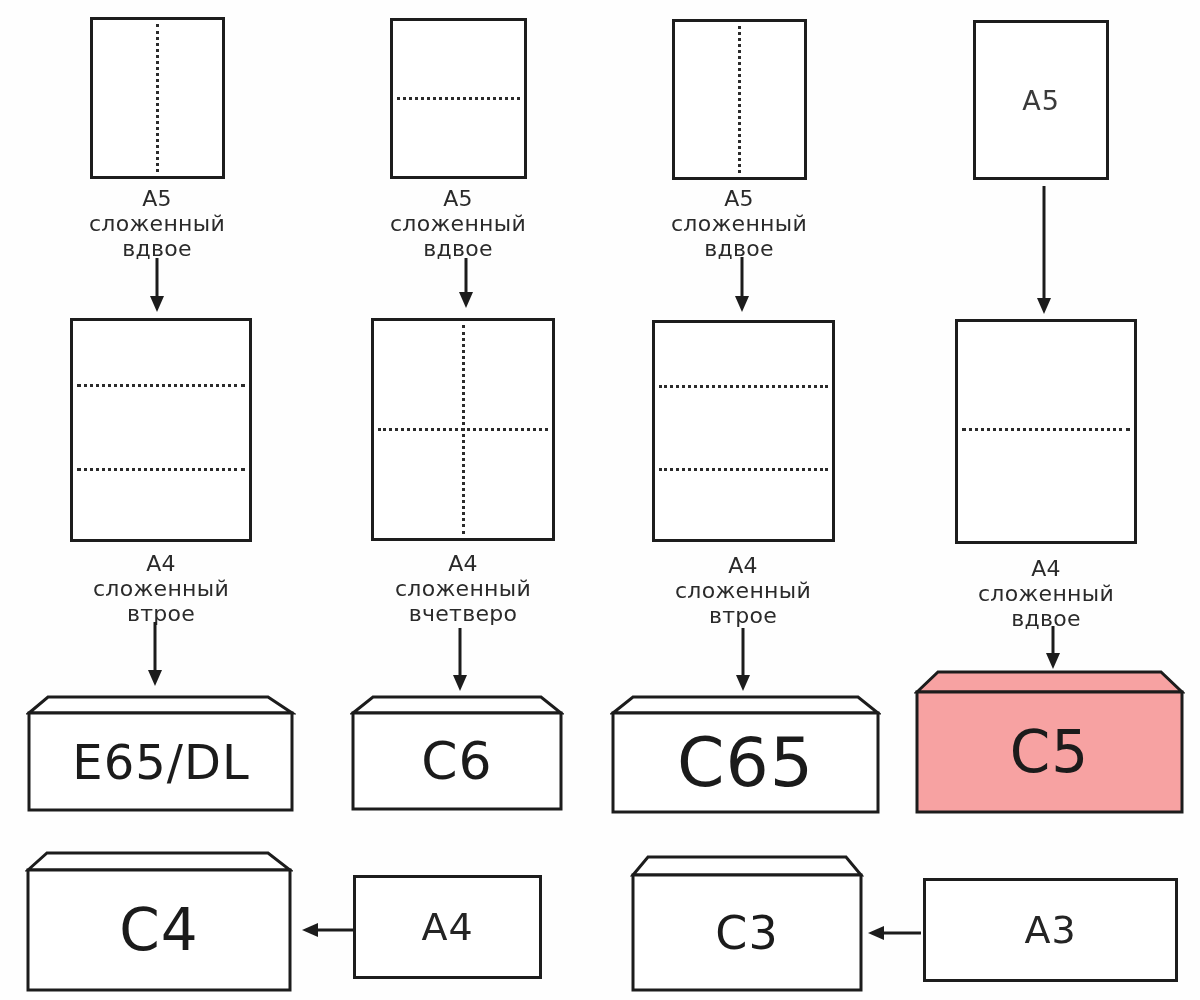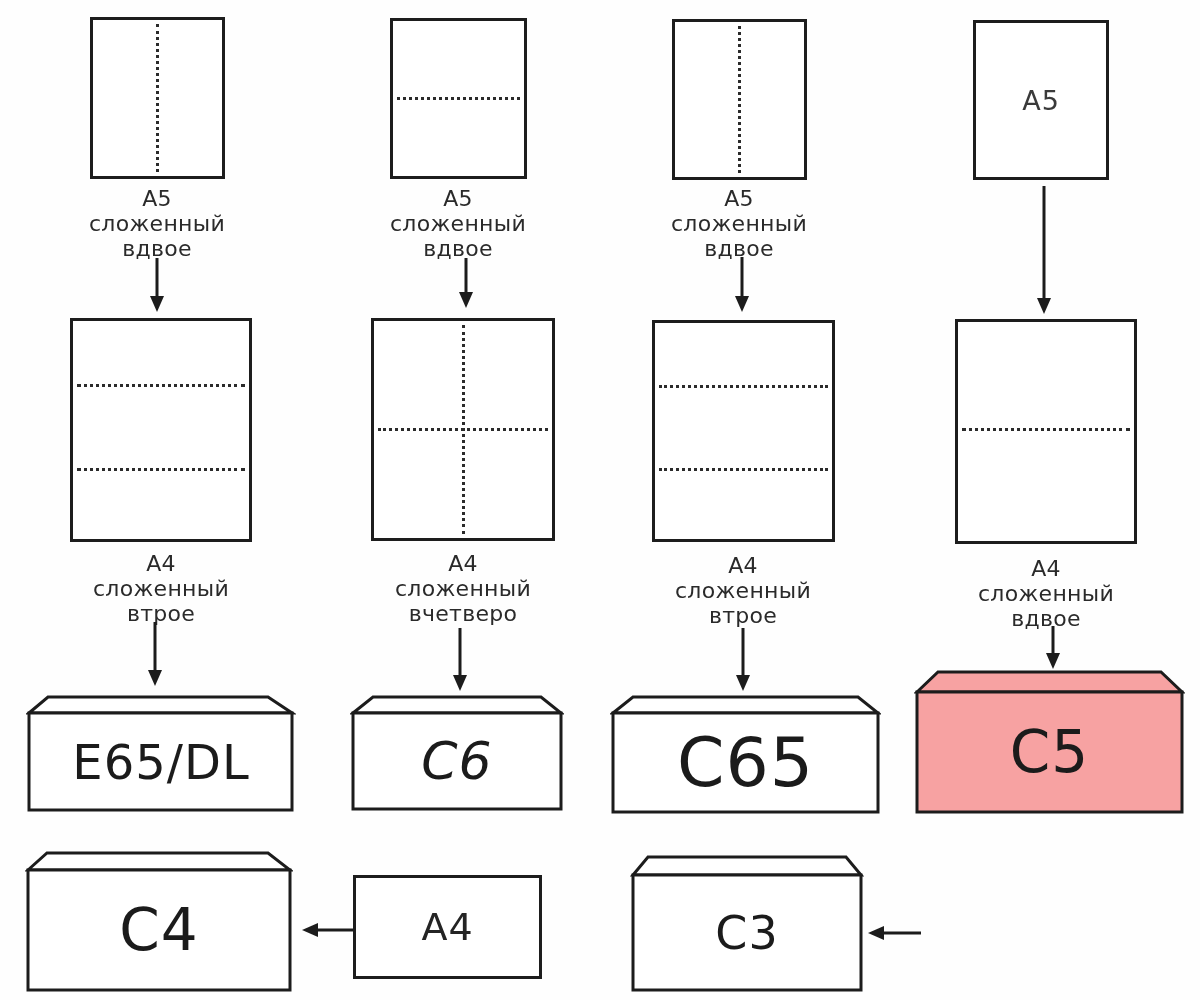--- a/index.html
+++ b/index.html
@@ -91,21 +91,21 @@
 вчетверо</div>
   <svg class="arrow" style="left:451px;top:628px;" width="18" height="63">
     <line x1="9" y1="0" x2="9" y2="49"></line>
       <polygon points="2,47 16,47 9,63"></polygon>
   </svg>
   <div class="envelope" style="left:350px;top:694px;width:214px;height:119px;">
     <svg width="214" height="119" viewBox="0 0 214 119">
       <polygon class="env-stroke" points="3,19 23,3 191,3 211,19"></polygon>
       <rect class="env-stroke" x="3" y="19" width="208" height="96"></rect>
     </svg>
-    <div class="env-label" style="top:19px;height:96px;font-size:52px;font-style:italic;">C6</div>
+    <div class="env-label" style="top:19px;height:96px;font-size:52px;">C6</div>
   </div>
 
   <div class="paper" style="left:672px;top:19px;width:135px;height:161px;">
     <div class="fold-v" style="left:calc(50% - 1.5px);"></div>
   </div>
   <div class="caption" style="left:651px;top:186px;">А5
 сложенный
 вдвое</div>
   <svg class="arrow" style="left:733px;top:257px;" width="18" height="55">
     <line x1="9" y1="0" x2="9" y2="41"></line>
@@ -174,14 +174,17 @@
     <svg width="234" height="139" viewBox="0 0 234 139">
       <polygon class="env-stroke" points="3,21 18,3 216,3 231,21"></polygon>
       <rect class="env-stroke" x="3" y="21" width="228" height="115"></rect>
     </svg>
     <div class="env-label" style="top:21px;height:115px;font-size:46px;">C3</div>
   </div>
   <svg class="arrow" style="left:866px;top:924px;" width="55" height="18">
     <line x1="16" y1="9" x2="55" y2="9"></line>
       <polygon points="18,2 18,16 2,9"></polygon>
   </svg>
+  <div class="flat-rect" style="left:923px;top:878px;width:255px;height:104px;">
+    <span>А3</span>
+  </div>
 
 </div>
 
 </body></html>

